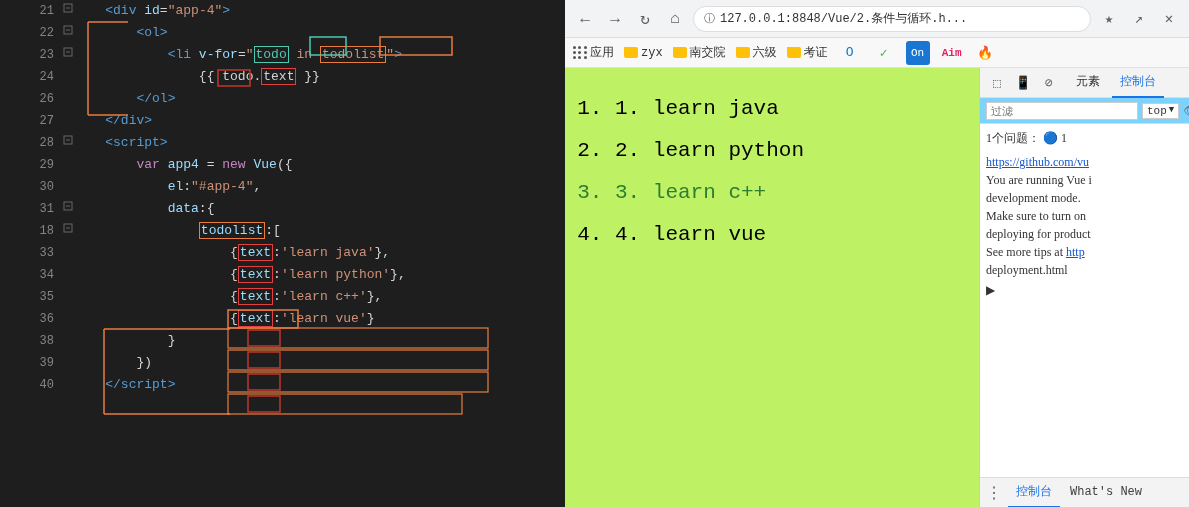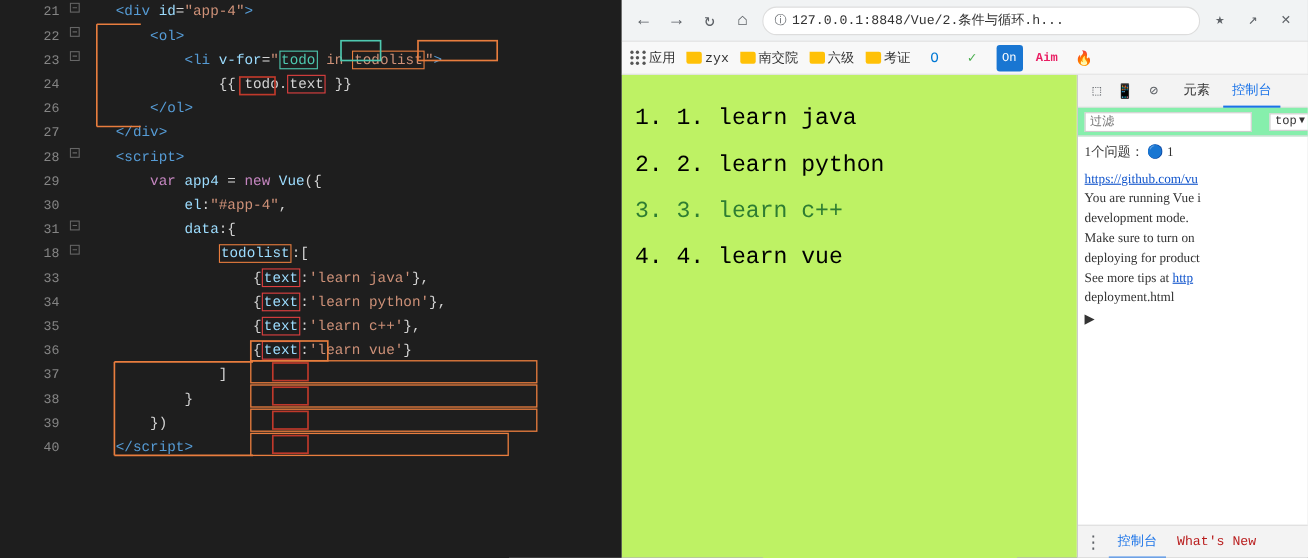--- a/index.html
+++ b/index.html
@@ -204,22 +204,22 @@
 
     .devtools-tab {
       padding: 0 8px; height: 30px; display: flex; align-items: center;
       font-size: 12px; color: #333; cursor: pointer; border-bottom: 2px solid transparent;
     }
 
     .devtools-tab.active { border-bottom-color: #1a73e8; color: #1a73e8; }
 
     .devtools-toolbar {
       display: flex; align-items: center; height: 26px;
-      background: #86efac; border-bottom: 1px solid #ddd;
-      padding: 0 6px; gap: 16px;
+      background: #7dd3fc; border-bottom: 1px solid #ddd;
+      padding: 0 6px; gap: 4px;
     }
 
     .devtools-filter {
       flex: 1; height: 18px; border: 1px solid #ccc; font-size: 11px; padding: 0 4px;
     }
 
     .top-dropdown {
       display: flex; align-items: flex-start; gap: 2px;
       font-size: 11px; color: #333; cursor: pointer;
       padding: 1px 4px; border: 1px solid #ccc; background: #fff;
@@ -241,21 +241,21 @@
 
     
     .devtools-bottombar {
       height: 30px; display: flex; align-items: center;
       border-top: 1px solid #ddd; background: #f3f3f3;
       padding: 0 6px; gap: 2px;
     }
 
     .devtools-bottom-tab {
       padding: 0 8px; height: 30px; display: flex; align-items: center;
-      font-size: 12px; color: #b91c1c; cursor: pointer; border-bottom: 2px solid transparent;
+      font-size: 12px; color: #404040; cursor: pointer; border-bottom: 2px solid transparent;
     }
     .devtools-bottom-tab.active { border-bottom-color: #1a73e8; color: #1a73e8; }
   </style>
 </head>
 <body>
 
 <div class="code-panel">
   <div class="code-lines" id="code-lines-container">
   <div class="code-line">
         <span class="line-num">21</span>
@@ -342,25 +342,20 @@
       </div>
       <div class="code-line">
         <span class="line-num">35</span>
         <span class="fold-icon"></span>
         <span class="line-content"><span>                    </span><span style="color: rgb(212, 212, 212);">{</span><span style="color: rgb(156, 220, 254); border: 1px solid rgb(224, 64, 64); padding: 0px 1px;">text</span><span>:</span><span style="color: rgb(206, 145, 120);">'learn c++'</span><span>},</span></span>
       </div>
       <div class="code-line">
         <span class="line-num">36</span>
         <span class="fold-icon"></span>
         <span class="line-content"><span>                    </span><span style="color: rgb(212, 212, 212);">{</span><span style="color: rgb(156, 220, 254); border: 1px solid rgb(224, 64, 64); padding: 0px 1px;">text</span><span>:</span><span style="color: rgb(206, 145, 120);">'learn vue'</span><span>}</span></span>
-      </div>
-      <div class="code-line">
-        <span class="line-num">37</span>
-        <span class="fold-icon"></span>
-        <span class="line-content"><span>                </span><span>]</span></span>
       </div>
       <div class="code-line">
         <span class="line-num">38</span>
         <span class="fold-icon"></span>
         <span class="line-content"><span>            </span><span>}</span></span>
       </div>
       <div class="code-line">
         <span class="line-num">39</span>
         <span class="fold-icon"></span>
         <span class="line-content"><span>        </span><span>})</span></span>

